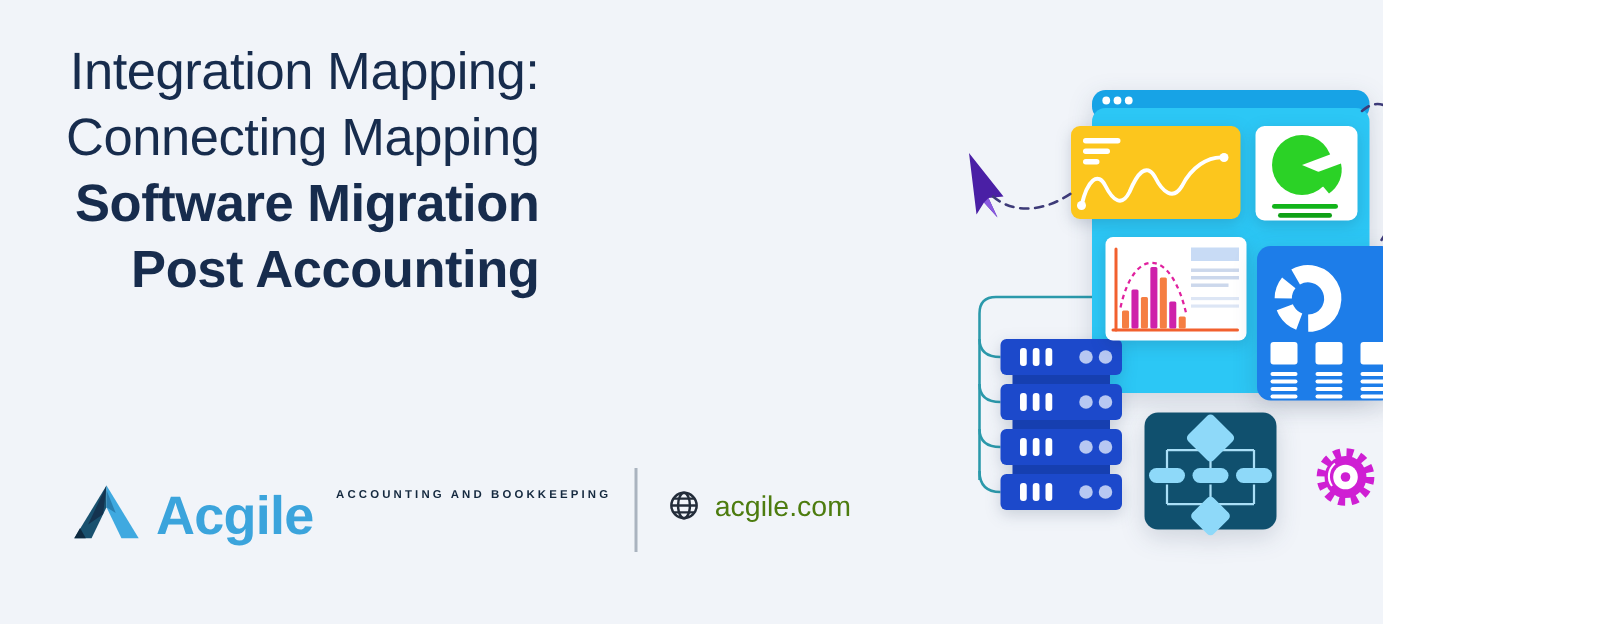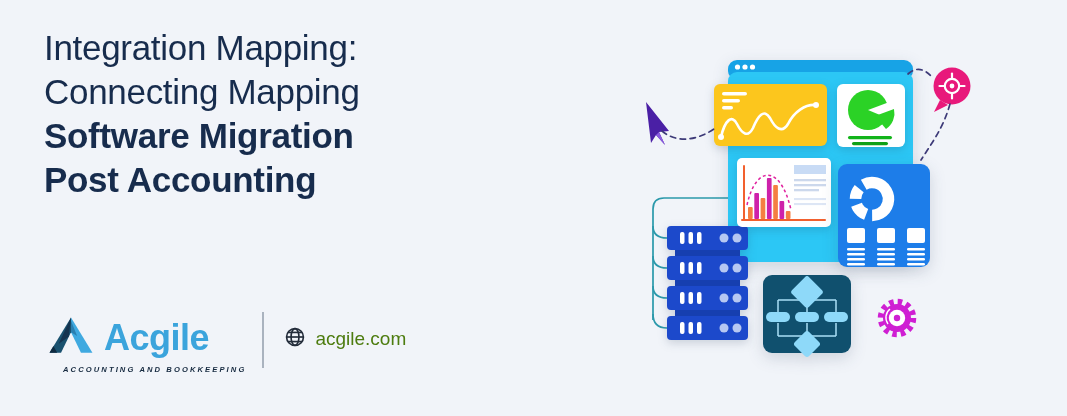--- a/index.html
+++ b/index.html
@@ -1,32 +1,33 @@
 <!DOCTYPE html>
 <html><head>
 <meta charset="utf-8">
 <style>
   html,body{margin:0;padding:0;}
   .banner{
-    position:relative; width:1067px; height:416px;
+    position:relative; width:922px; height:416px;
     background:#f1f4f9; overflow:hidden;
     font-family:"Liberation Sans", sans-serif;
+    text-align:right;
   }
   
   .headline{position:absolute; left:44px; top:26px; color:#172c4d;}
   .headline .line{font-size:35px; line-height:44px; letter-spacing:-0.3px;}
   .headline .t-regular{font-weight:500;}
   .headline .t-bold{font-weight:800;}
   
   .footer{position:absolute; left:48px; top:312px; display:flex; align-items:center;}
-  .logo-block{display:flex; flex-direction:column;}
+  .logo-block{display:flex; flex-direction:row;}
   .logo-row{display:flex; align-items:center; gap:10px;}
   .brand-name{font-size:36px; font-weight:700; color:#3ba4dc; letter-spacing:-0.5px;}
   .brand-tagline{margin-top:4px; padding-left:15px; font-size:7.6px; font-weight:700;
-    letter-spacing:2.1px; color:#15293f; white-space:nowrap;font-style:italic;}
+    letter-spacing:2.1px; color:#15293f; white-space:nowrap;}
   .v-divider{width:2px; height:56px; background:#aab3bf; margin:0 20px 8px 16px;}
   .site-row{display:flex; align-items:center; gap:9px; margin-bottom:10px;}
   .site-text{font-size:19px; font-weight:500; color:#4d7c0f;}
   
   .illustration{position:absolute; left:620px; top:8px;}
   .card-shadow{filter:drop-shadow(0 5px 8px rgba(23,44,77,0.16));}
   .soft-shadow{filter:drop-shadow(0 3px 5px rgba(23,44,77,0.18));}
 </style>
 </head>
 <body>

